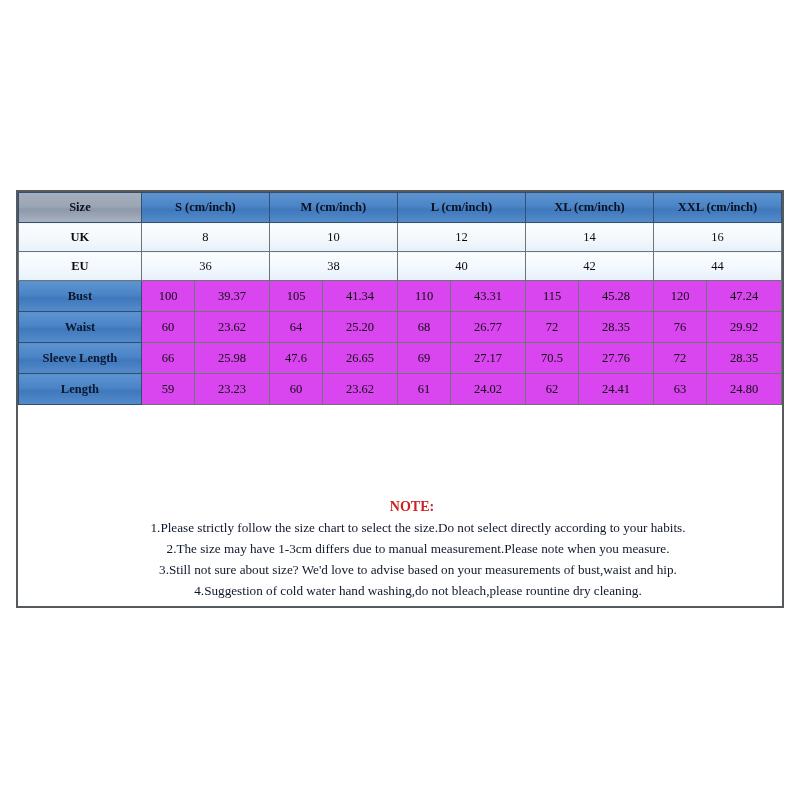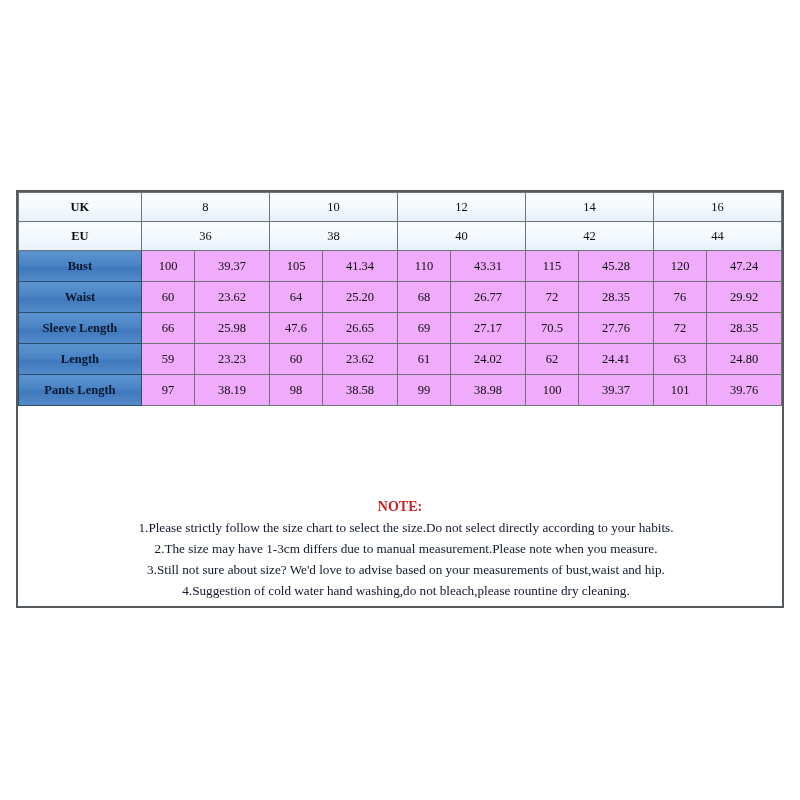--- a/index.html
+++ b/index.html
@@ -76,28 +76,28 @@
 
   
   tr.meas-row td.row-label {
     background: linear-gradient(to bottom, #5d93d0 0%, #4a84c6 45%, #3f78bc 55%, #548cca 100%);
     color: #0b1830;
     font-weight: bold;
     border: 1px solid #2f4f70;
     height: 31px;
   }
   tr.meas-row td.val {
-    background: #f0abfc;
+    background: #d946ef;
     height: 31px;
   }
 
   
   #note-block {
     position: absolute;
-    left: 0;
+    left: 12px;
     top: 303px;
     width: 764px;
     text-align: center;
   }
   .note-title {
     color: #cc2222;
     font-weight: bold;
     font-size: 14px;
     line-height: 20px;
     margin-top: 2px;
@@ -124,20 +124,28 @@
         <col style="width:73px">
       <col style="width:52px">
         <col style="width:73px">
       <col style="width:52px">
         <col style="width:73px">
       <col style="width:52px">
         <col style="width:73px">
     </colgroup>
     <tbody>
 
+      <tr class="header-row">
+        <td class="size-corner">Size</td>
+        <td class="size-header" colspan="2">S (cm/inch)</td>
+        <td class="size-header" colspan="2">M (cm/inch)</td>
+        <td class="size-header" colspan="2">L (cm/inch)</td>
+        <td class="size-header" colspan="2">XL (cm/inch)</td>
+        <td class="size-header" colspan="2">XXL (cm/inch)</td>
+      </tr>
 
 
       <tr class="intl-row">
         <td class="row-label">UK</td>
         <td colspan="2">8</td>
         <td colspan="2">10</td>
         <td colspan="2">12</td>
         <td colspan="2">14</td>
         <td colspan="2">16</td>
       </tr>
@@ -201,33 +209,20 @@
         <td class="val">60</td>
         <td class="val">23.62</td>
         <td class="val">61</td>
         <td class="val">24.02</td>
         <td class="val">62</td>
         <td class="val">24.41</td>
         <td class="val">63</td>
         <td class="val">24.80</td>
       </tr>
 
-      <tr class="meas-row">
-        <td class="row-label">Pants Length</td>
-        <td class="val">97</td>
-        <td class="val">38.19</td>
-        <td class="val">98</td>
-        <td class="val">38.58</td>
-        <td class="val">99</td>
-        <td class="val">38.98</td>
-        <td class="val">100</td>
-        <td class="val">39.37</td>
-        <td class="val">101</td>
-        <td class="val">39.76</td>
-      </tr>
 
     </tbody>
   </table>
 
   <div id="note-block">
     <div class="note-title">NOTE:</div>
     <div class="note-line">1.Please strictly follow the size chart to select the size.Do not select directly according to your habits.</div>
     <div class="note-line">2.The size may have 1-3cm differs due to manual measurement.Please note when you measure.</div>
     <div class="note-line">3.Still not sure about size? We'd love to advise based on your measurements of bust,waist and hip.</div>
     <div class="note-line">4.Suggestion of cold water hand washing,do not bleach,please rountine dry cleaning.</div>

